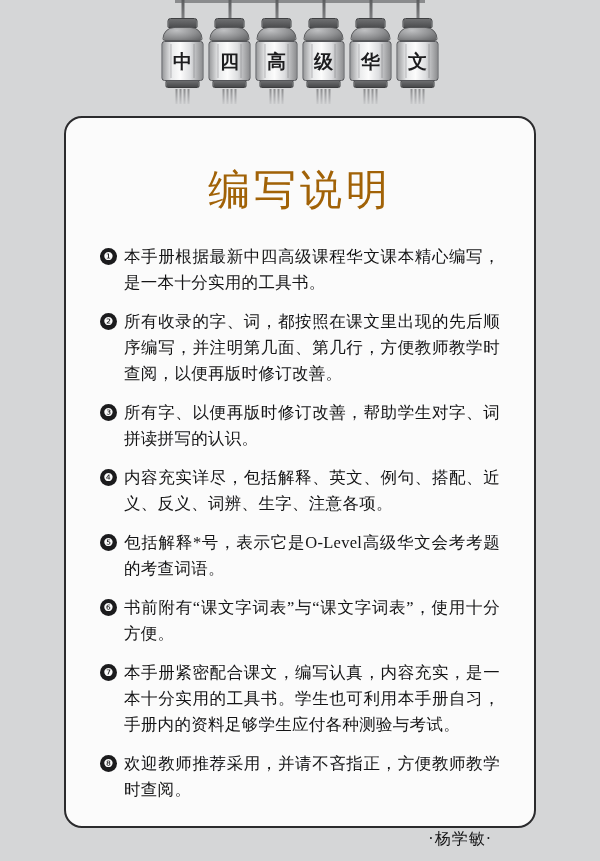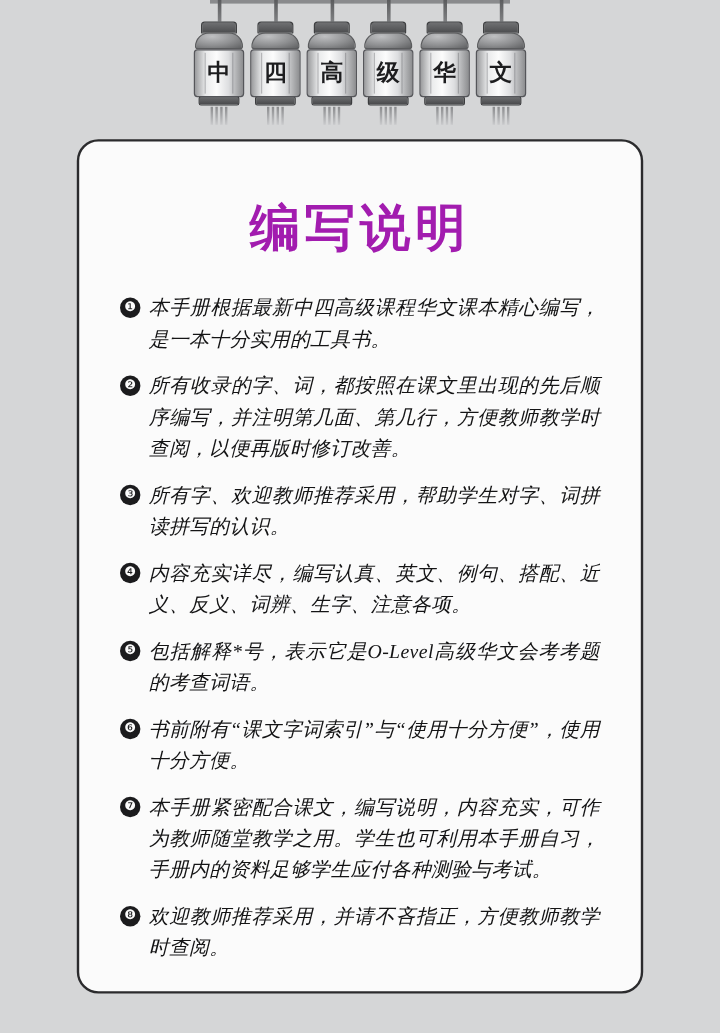--- a/index.html
+++ b/index.html
@@ -131,23 +131,23 @@
     height: 712px;
     background: #fbfbfb;
     border: 2px solid #2b2b2d;
     border-radius: 18px;
     box-sizing: border-box;
     padding: 30px 34px 20px 34px;
   }
   .title {
     text-align: center;
     font-size: 42px;
-    font-weight: bold;
+    font-weight: normal;
     letter-spacing: 4px;
-    color: #a21caf;
+    color: #a16207;
     margin: 14px 0 26px 0;
     font-family: "Liberation Serif", serif;
   }
   .list {
     margin: 0;
     padding: 0;
     list-style: none;
   }
   .item {
     display: flex;
@@ -169,21 +169,20 @@
     font-family: "Liberation Sans", sans-serif;
   }
   .txt {
     flex: 1 1 auto;
     font-size: 16.5px;
     line-height: 26px;
     color: #141415;
     text-align: justify;
     letter-spacing: 0.3px;
     font-family: "Liberation Serif", serif;
-    font-style: italic;
   }
   .signature {
     text-align: right;
     font-size: 16px;
     color: #141415;
     margin-top: 26px;
     padding-right: 8px;
     letter-spacing: 1px;
   }
 </style>
@@ -300,37 +299,38 @@
     <li class="item">
       <span class="num">❶</span>
       <span class="txt">本手册根据最新中四高级课程华文课本精心编写，是一本十分实用的工具书。</span>
     </li>
     <li class="item">
       <span class="num">❷</span>
       <span class="txt">所有收录的字、词，都按照在课文里出现的先后顺序编写，并注明第几面、第几行，方便教师教学时查阅，以便再版时修订改善。</span>
     </li>
     <li class="item">
       <span class="num">❸</span>
-      <span class="txt">所有字、欢迎教师推荐采用，帮助学生对字、词拼读拼写的认识。</span>
+      <span class="txt">所有字、以便再版时修订改善，帮助学生对字、词拼读拼写的认识。</span>
     </li>
     <li class="item">
       <span class="num">❹</span>
-      <span class="txt">内容充实详尽，编写认真、英文、例句、搭配、近义、反义、词辨、生字、注意各项。</span>
+      <span class="txt">内容充实详尽，包括解释、英文、例句、搭配、近义、反义、词辨、生字、注意各项。</span>
     </li>
     <li class="item">
       <span class="num">❺</span>
       <span class="txt">包括解释*号，表示它是O-Level高级华文会考考题的考查词语。</span>
     </li>
     <li class="item">
       <span class="num">❻</span>
-      <span class="txt">书前附有“课文字词索引”与“使用十分方便”，使用十分方便。</span>
+      <span class="txt">书前附有“课文字词表”与“课文字词表”，使用十分方便。</span>
     </li>
     <li class="item">
       <span class="num">❼</span>
-      <span class="txt">本手册紧密配合课文，编写说明，内容充实，可作为教师随堂教学之用。学生也可利用本手册自习，手册内的资料足够学生应付各种测验与考试。</span>
+      <span class="txt">本手册紧密配合课文，编写认真，内容充实，是一本十分实用的工具书。学生也可利用本手册自习，手册内的资料足够学生应付各种测验与考试。</span>
     </li>
     <li class="item">
       <span class="num">❽</span>
       <span class="txt">欢迎教师推荐采用，并请不吝指正，方便教师教学时查阅。</span>
     </li>
   </ul>
 
+  <div class="signature">·杨学敏·</div>
 </div>
 
 </body></html>

